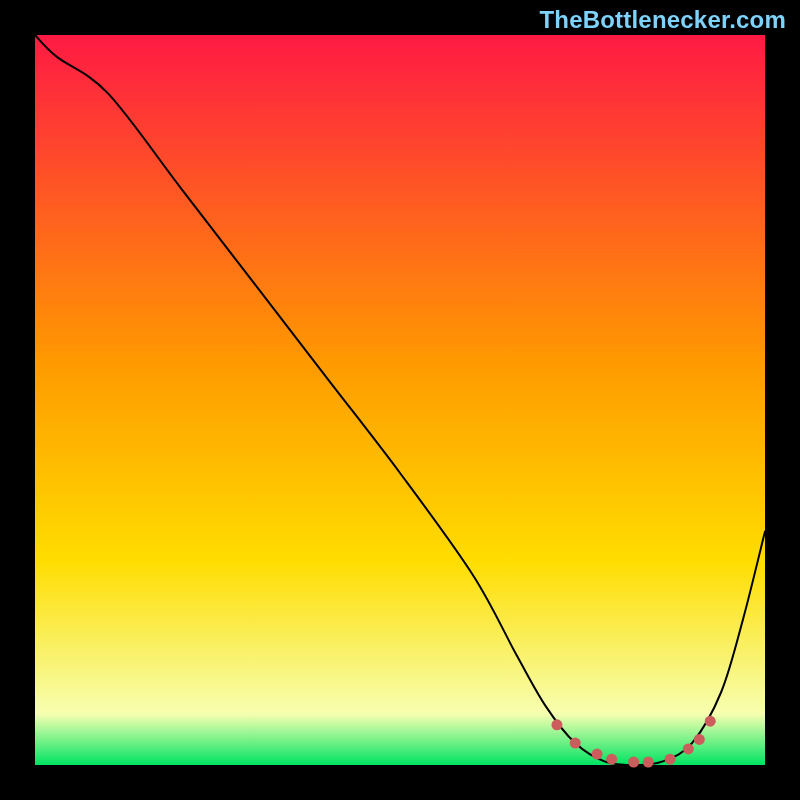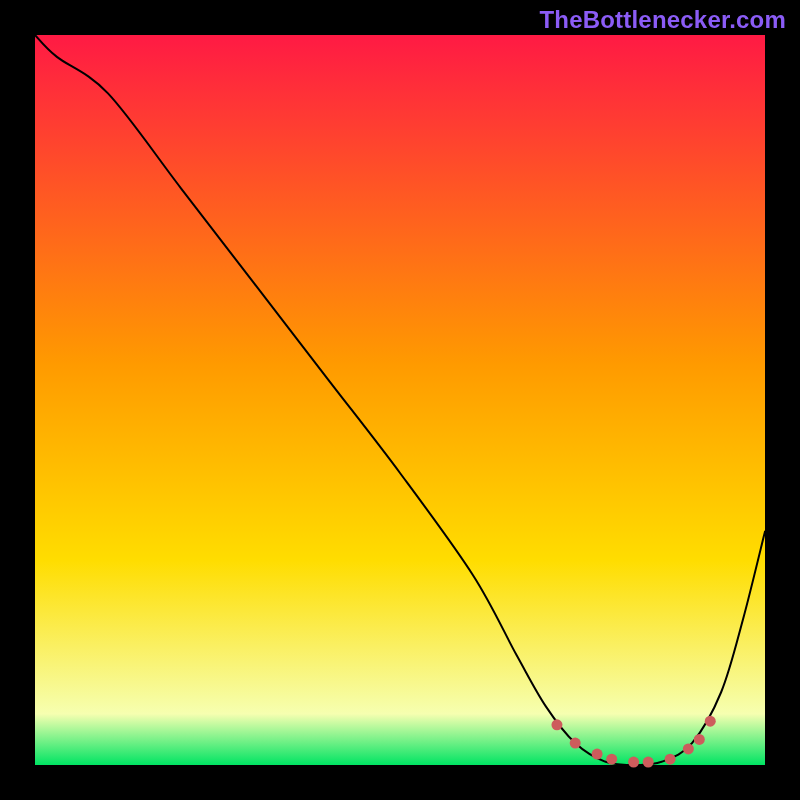--- a/index.html
+++ b/index.html
@@ -15,21 +15,21 @@
     width: 800px;
     height: 800px;
   }
   .attribution {
     position: absolute;
     top: 6px;
     right: 14px;
     font-family: Arial, Helvetica, sans-serif;
     font-size: 24px;
     font-weight: bold;
-    color: #8b5cf6;
+    color: #7dd3fc;
     letter-spacing: 0.2px;
     z-index: 10;
   }
   svg {
     position: absolute;
     top: 0;
     left: 0;
   }
   .curve {
     fill: none;

